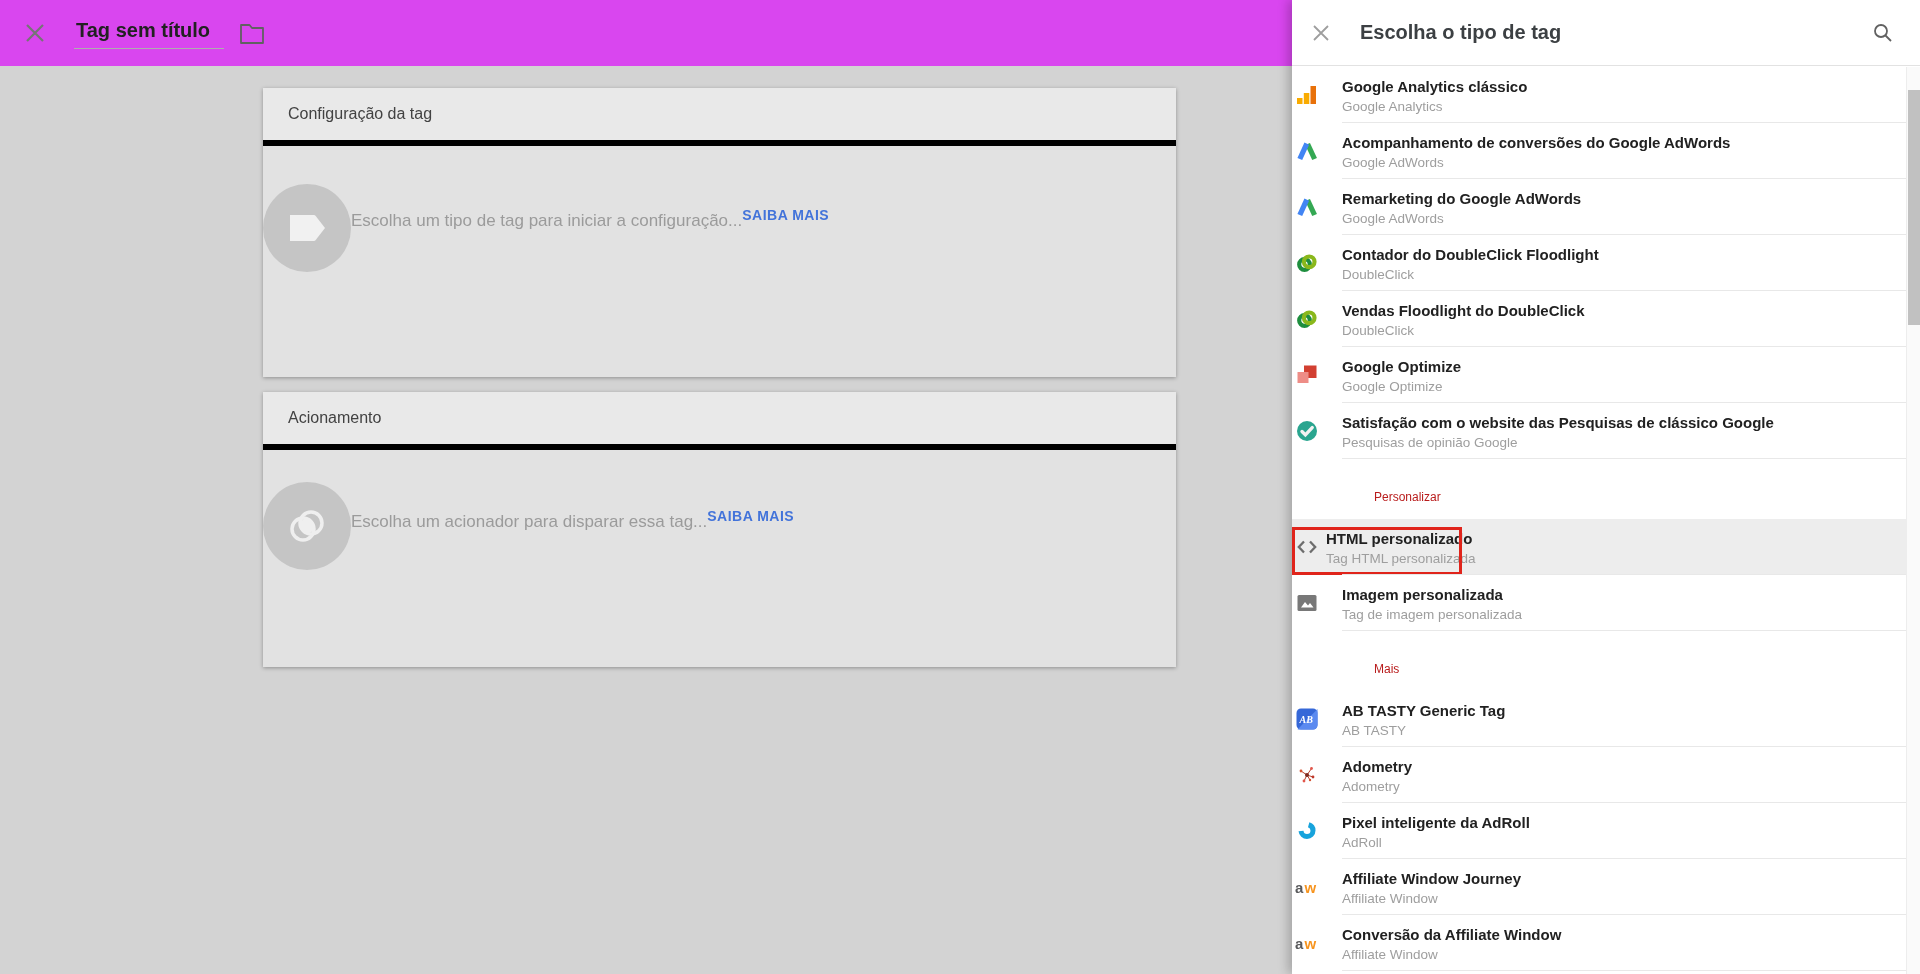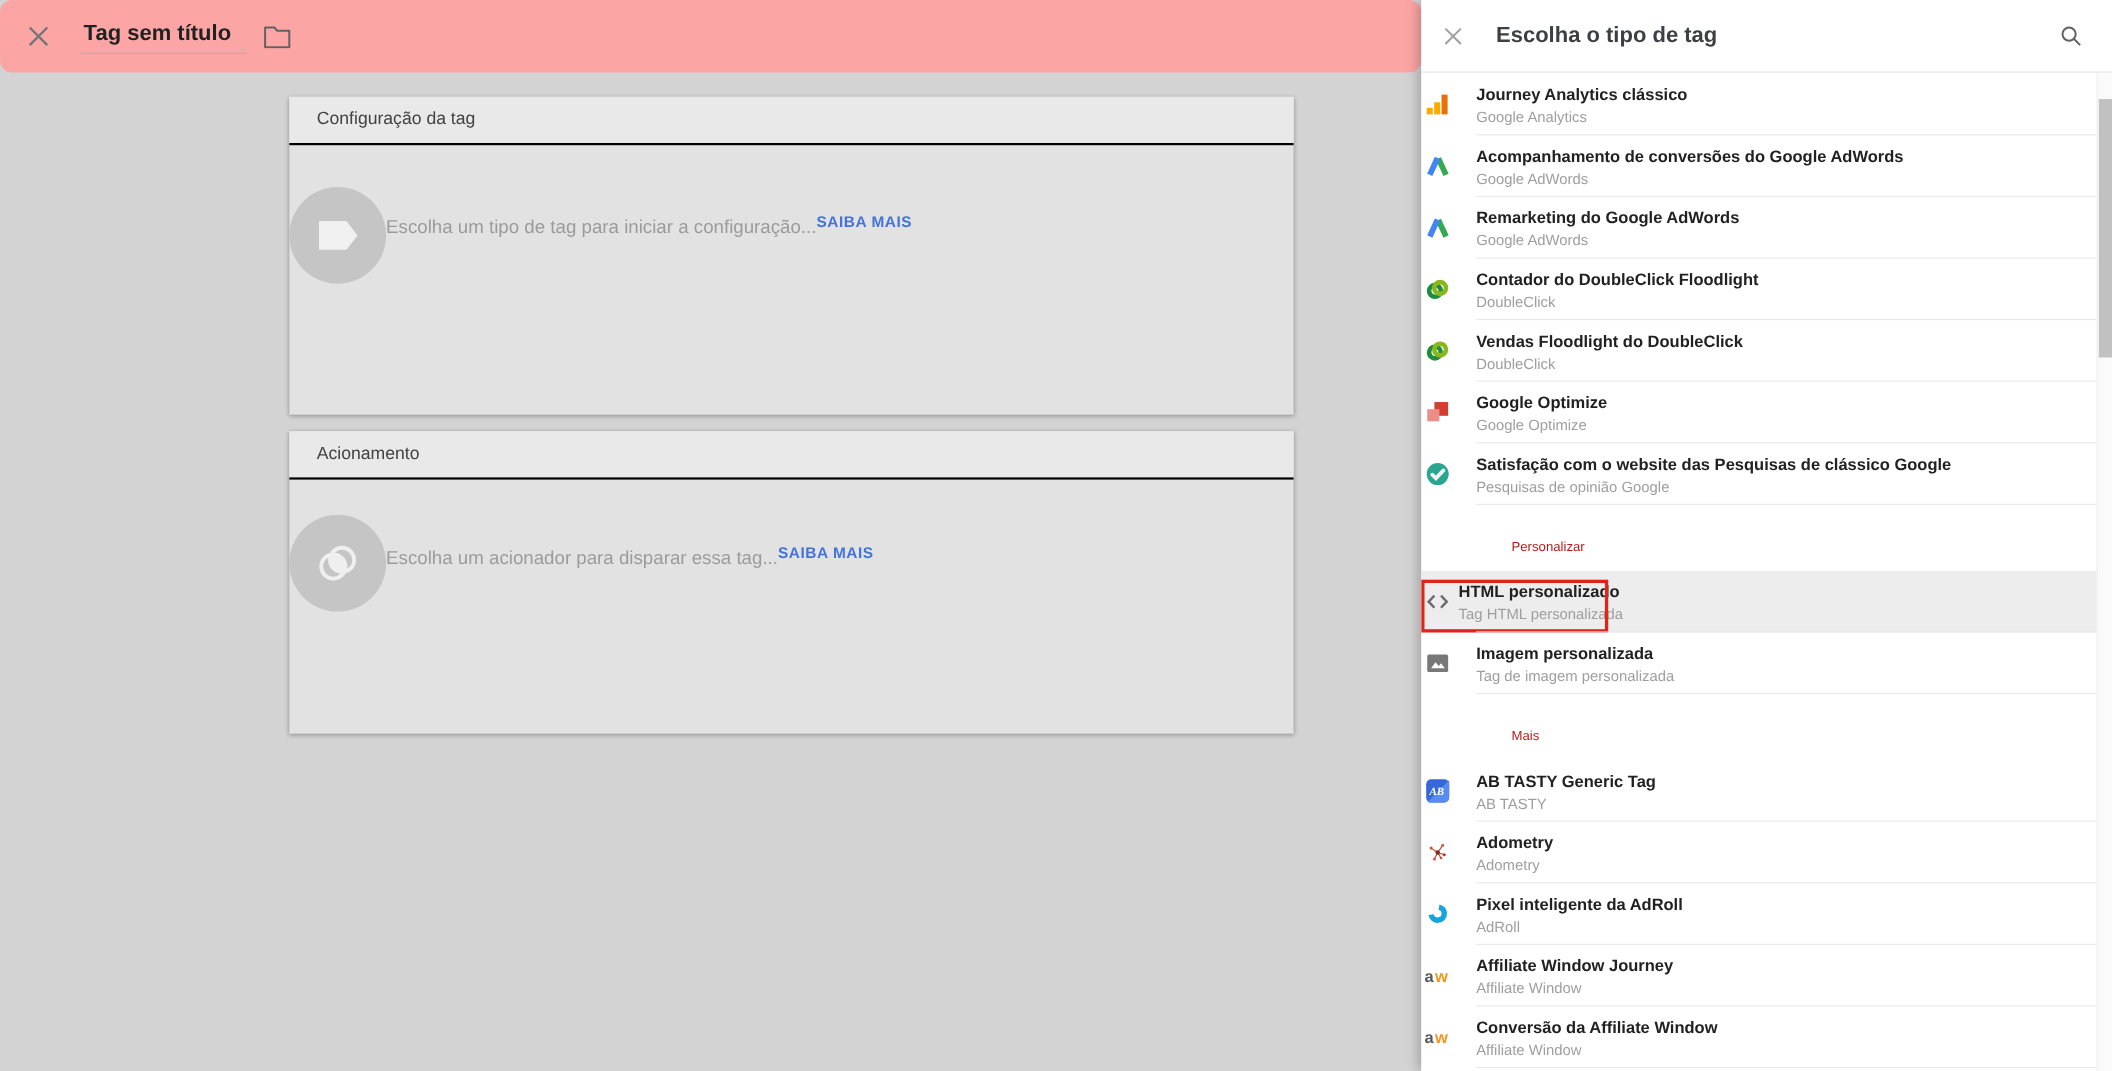--- a/index.html
+++ b/index.html
@@ -1,31 +1,31 @@
 <!DOCTYPE html>
 <html><head>
 <meta charset="utf-8">
 <style>
   * { margin:0; padding:0; box-sizing:border-box; }
   html,body { width:1920px; height:974px; overflow:hidden; }
   body { font-family:"Liberation Sans", sans-serif; background:#d3d3d3; position:relative; }
 
   
-  .topbar { position:absolute; left:0; top:0; width:1292px; height:66px; background:#fca5a5; display:flex; align-items:center; z-index:1;border-radius:11px; }
+  .topbar { position:absolute; left:0; top:0; width:1292px; height:66px; background:#d946ef; display:flex; align-items:center; z-index:1; }
   .icon-btn { display:flex; align-items:center; justify-content:center; cursor:pointer; background:none; border:none; }
   .close-left { margin-left:20px; width:30px; height:30px; }
   .tag-title { margin-left:24px; font-size:20px; font-weight:600; color:#212121; padding:2px 14px 6px 2px; border-bottom:1px solid #aeaeae; cursor:text; }
   .folder-btn { margin-left:12px; width:32px; height:30px; }
 
   .canvas { position:absolute; left:0; top:66px; width:1292px; height:908px; background:#d3d3d3; }
 
   .card { position:absolute; left:263px; width:913px; background:#e2e2e2; box-shadow:0 1px 4px rgba(0,0,0,.32); }
   .card-tag { top:22px; height:289px; }
   .card-trigger { top:326px; height:275px; }
-  .card-header { height:44px; background:#e9e9e9; border-bottom:2px solid #000000; display:flex; align-items:center; padding-left:25px; font-size:16px; color:#424242; }
+  .card-header { height:58px; background:#e9e9e9; border-bottom:6px solid #000000; display:flex; align-items:center; padding-left:25px; font-size:16px; color:#424242; }
   .card-body { display:flex; flex-direction:row; align-items:center; cursor:pointer; }
   .icon-circle { width:88px; height:88px; border-radius:50%; background:#c5c5c5; display:flex; align-items:center; justify-content:center; }
   .card-tag .icon-circle { margin-top:38px; }
   .card-trigger .icon-circle { margin-top:32px; }
   .card-hint { margin-top:24px; font-size:17px; color:#9b9b9b; }
   .learn-more { margin-top:12px; font-size:14px; font-weight:bold; color:#4273da; letter-spacing:.5px; cursor:pointer; }
 
   
   .panel { position:absolute; left:1292px; top:0; width:628px; height:974px; background:#ffffff; box-shadow:-4px 0 10px rgba(0,0,0,.22); z-index:2; }
   .panel-header { height:66px; border-bottom:1px solid #e2e2e2; display:flex; align-items:center; }
@@ -113,21 +113,21 @@
 
   <div class="panel-list">
       <div class="tag-item">
         <span class="item-icon">
           <svg width="22" height="22" viewBox="0 0 22 22">
       <rect x="1" y="14" width="5.5" height="6" fill="#F9AB00"></rect>
       <rect x="7.8" y="9" width="5.5" height="11" fill="#F9AB00"></rect>
       <rect x="14.5" y="2" width="5.5" height="18" fill="#E8710A"></rect>
           </svg>
         </span>
-        <div class="item-title">Journey Analytics clássico</div>
+        <div class="item-title">Google Analytics clássico</div>
         <div class="item-subtitle">Google Analytics</div>
       </div>
       <div class="tag-item">
         <span class="item-icon">
           <svg width="22" height="22" viewBox="0 0 22 22">
       <line x1="11.6" y1="4" x2="18.6" y2="19" stroke="#34A853" stroke-width="5.2"></line>
       <line x1="3.8" y1="19" x2="10.8" y2="3.6" stroke="#4285F4" stroke-width="5.2"></line>
           </svg>
         </span>
         <div class="item-title">Acompanhamento de conversões do Google AdWords</div>

